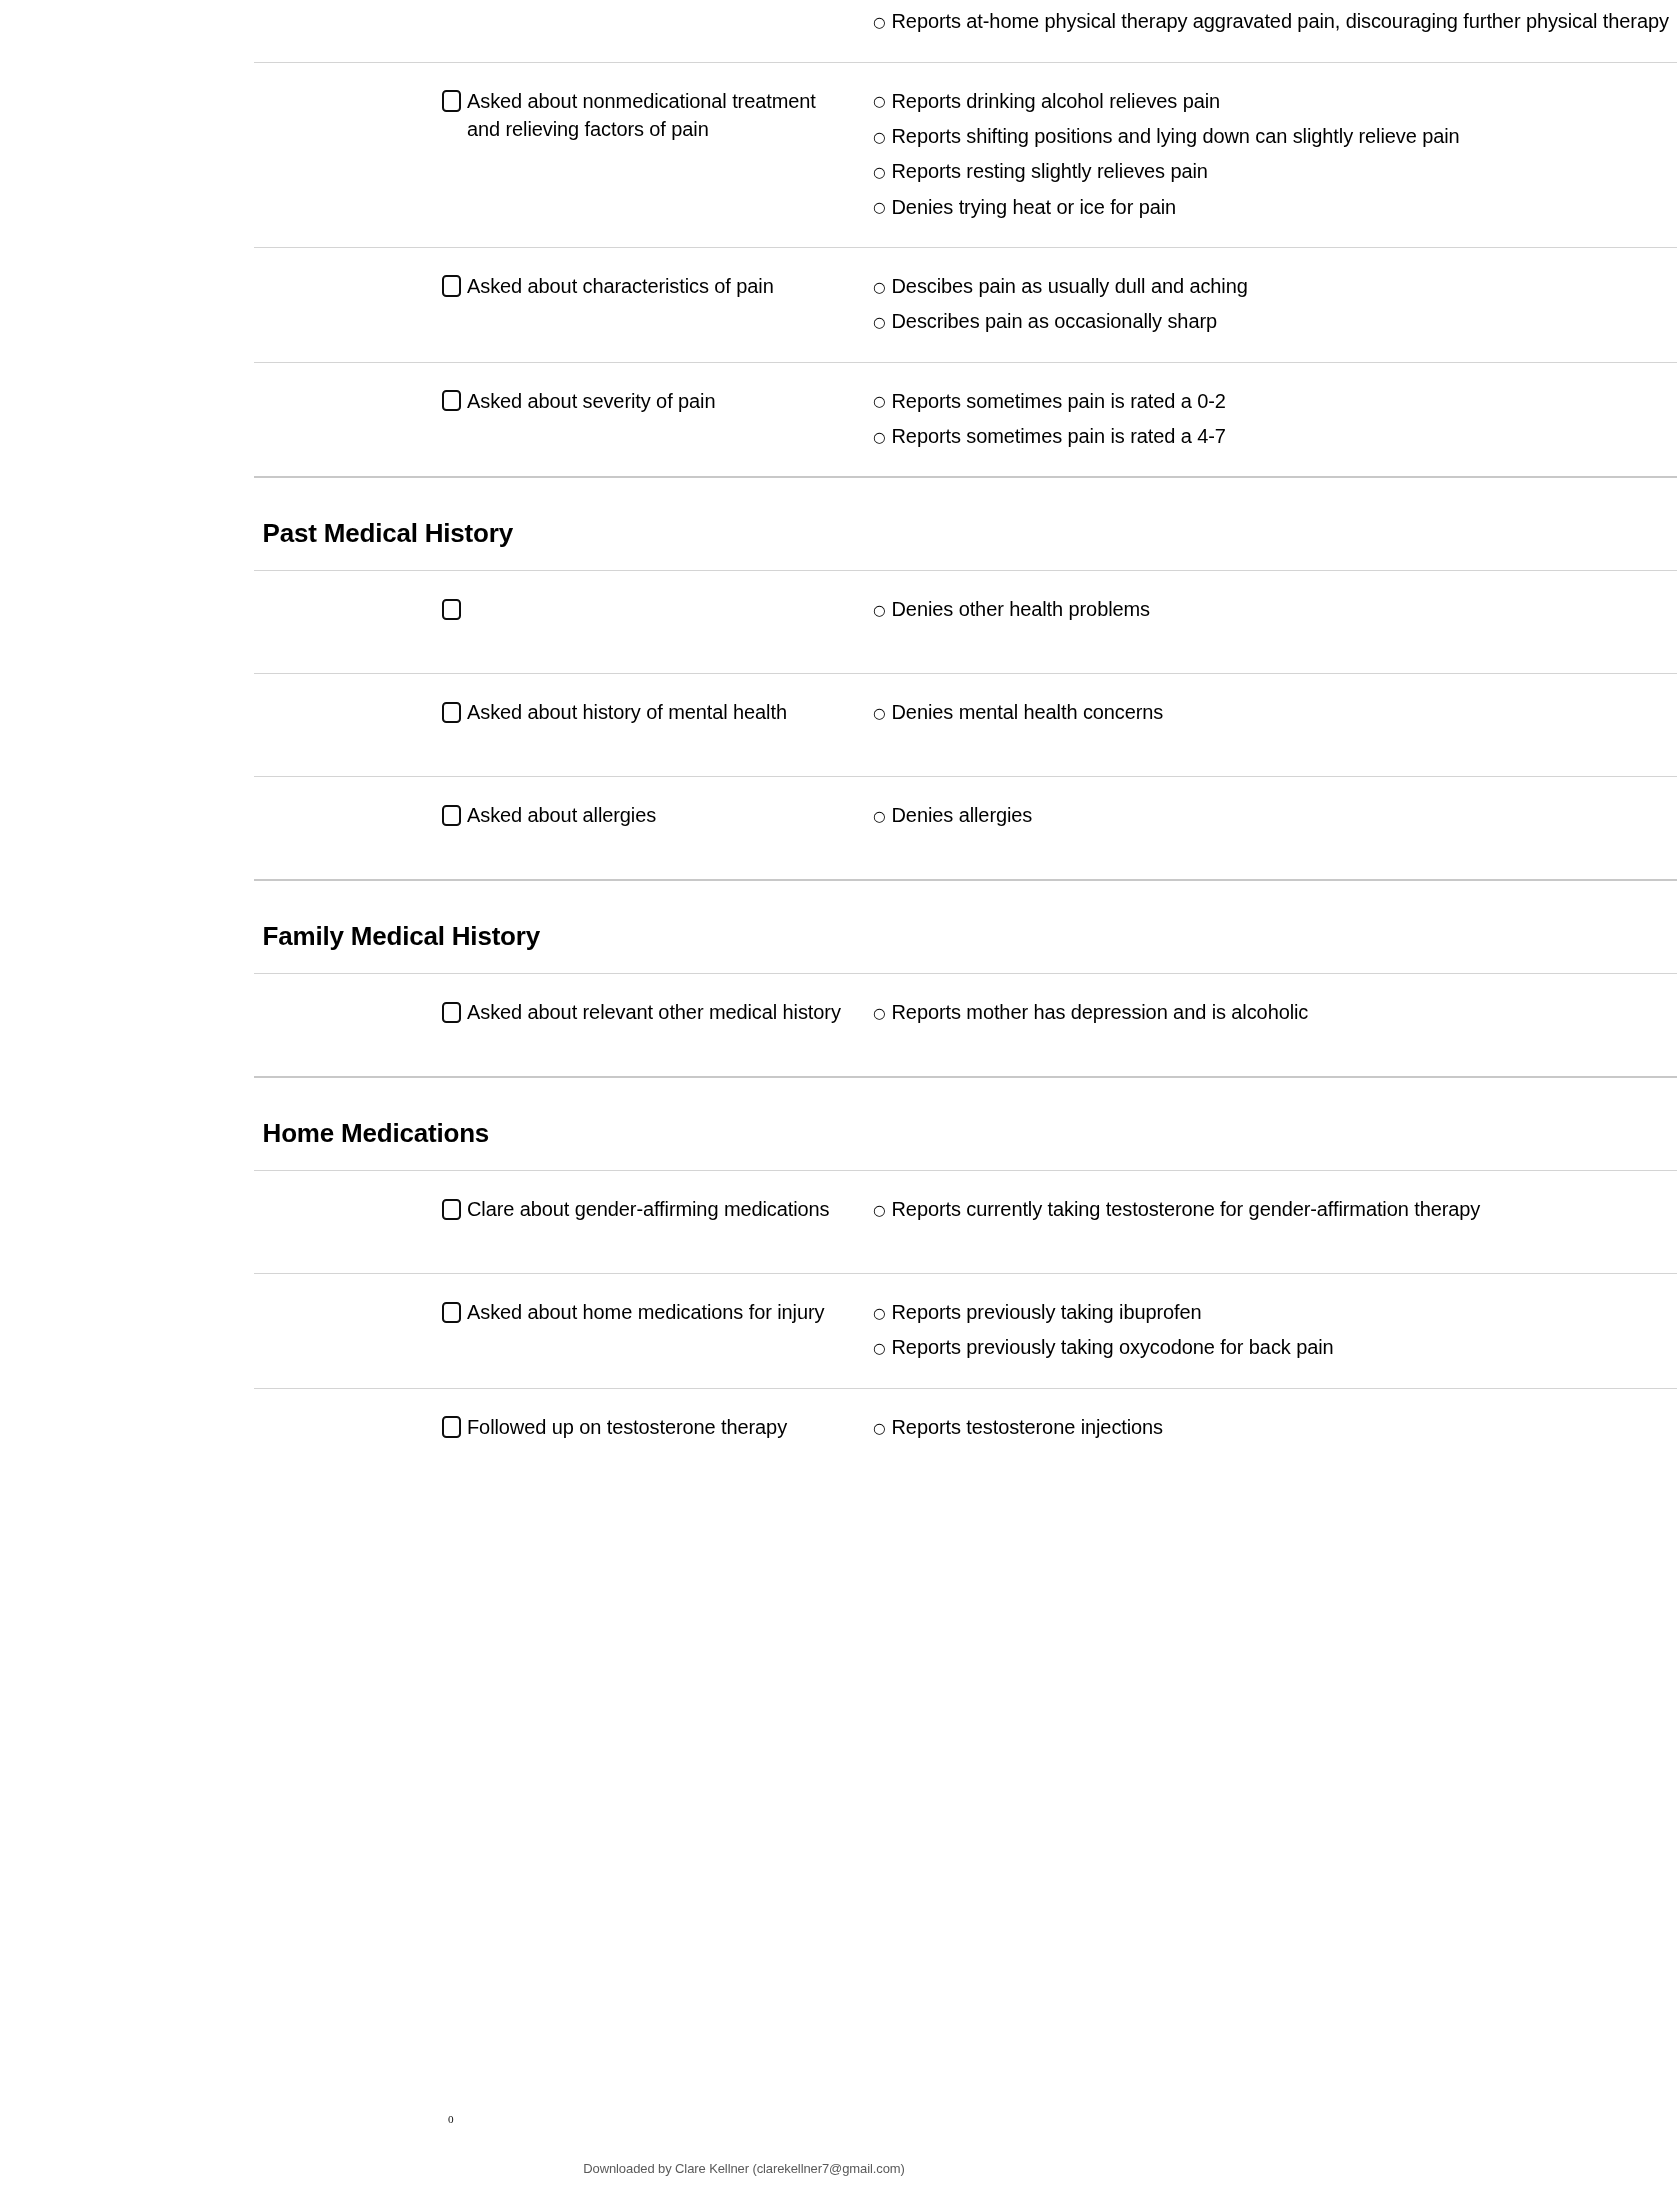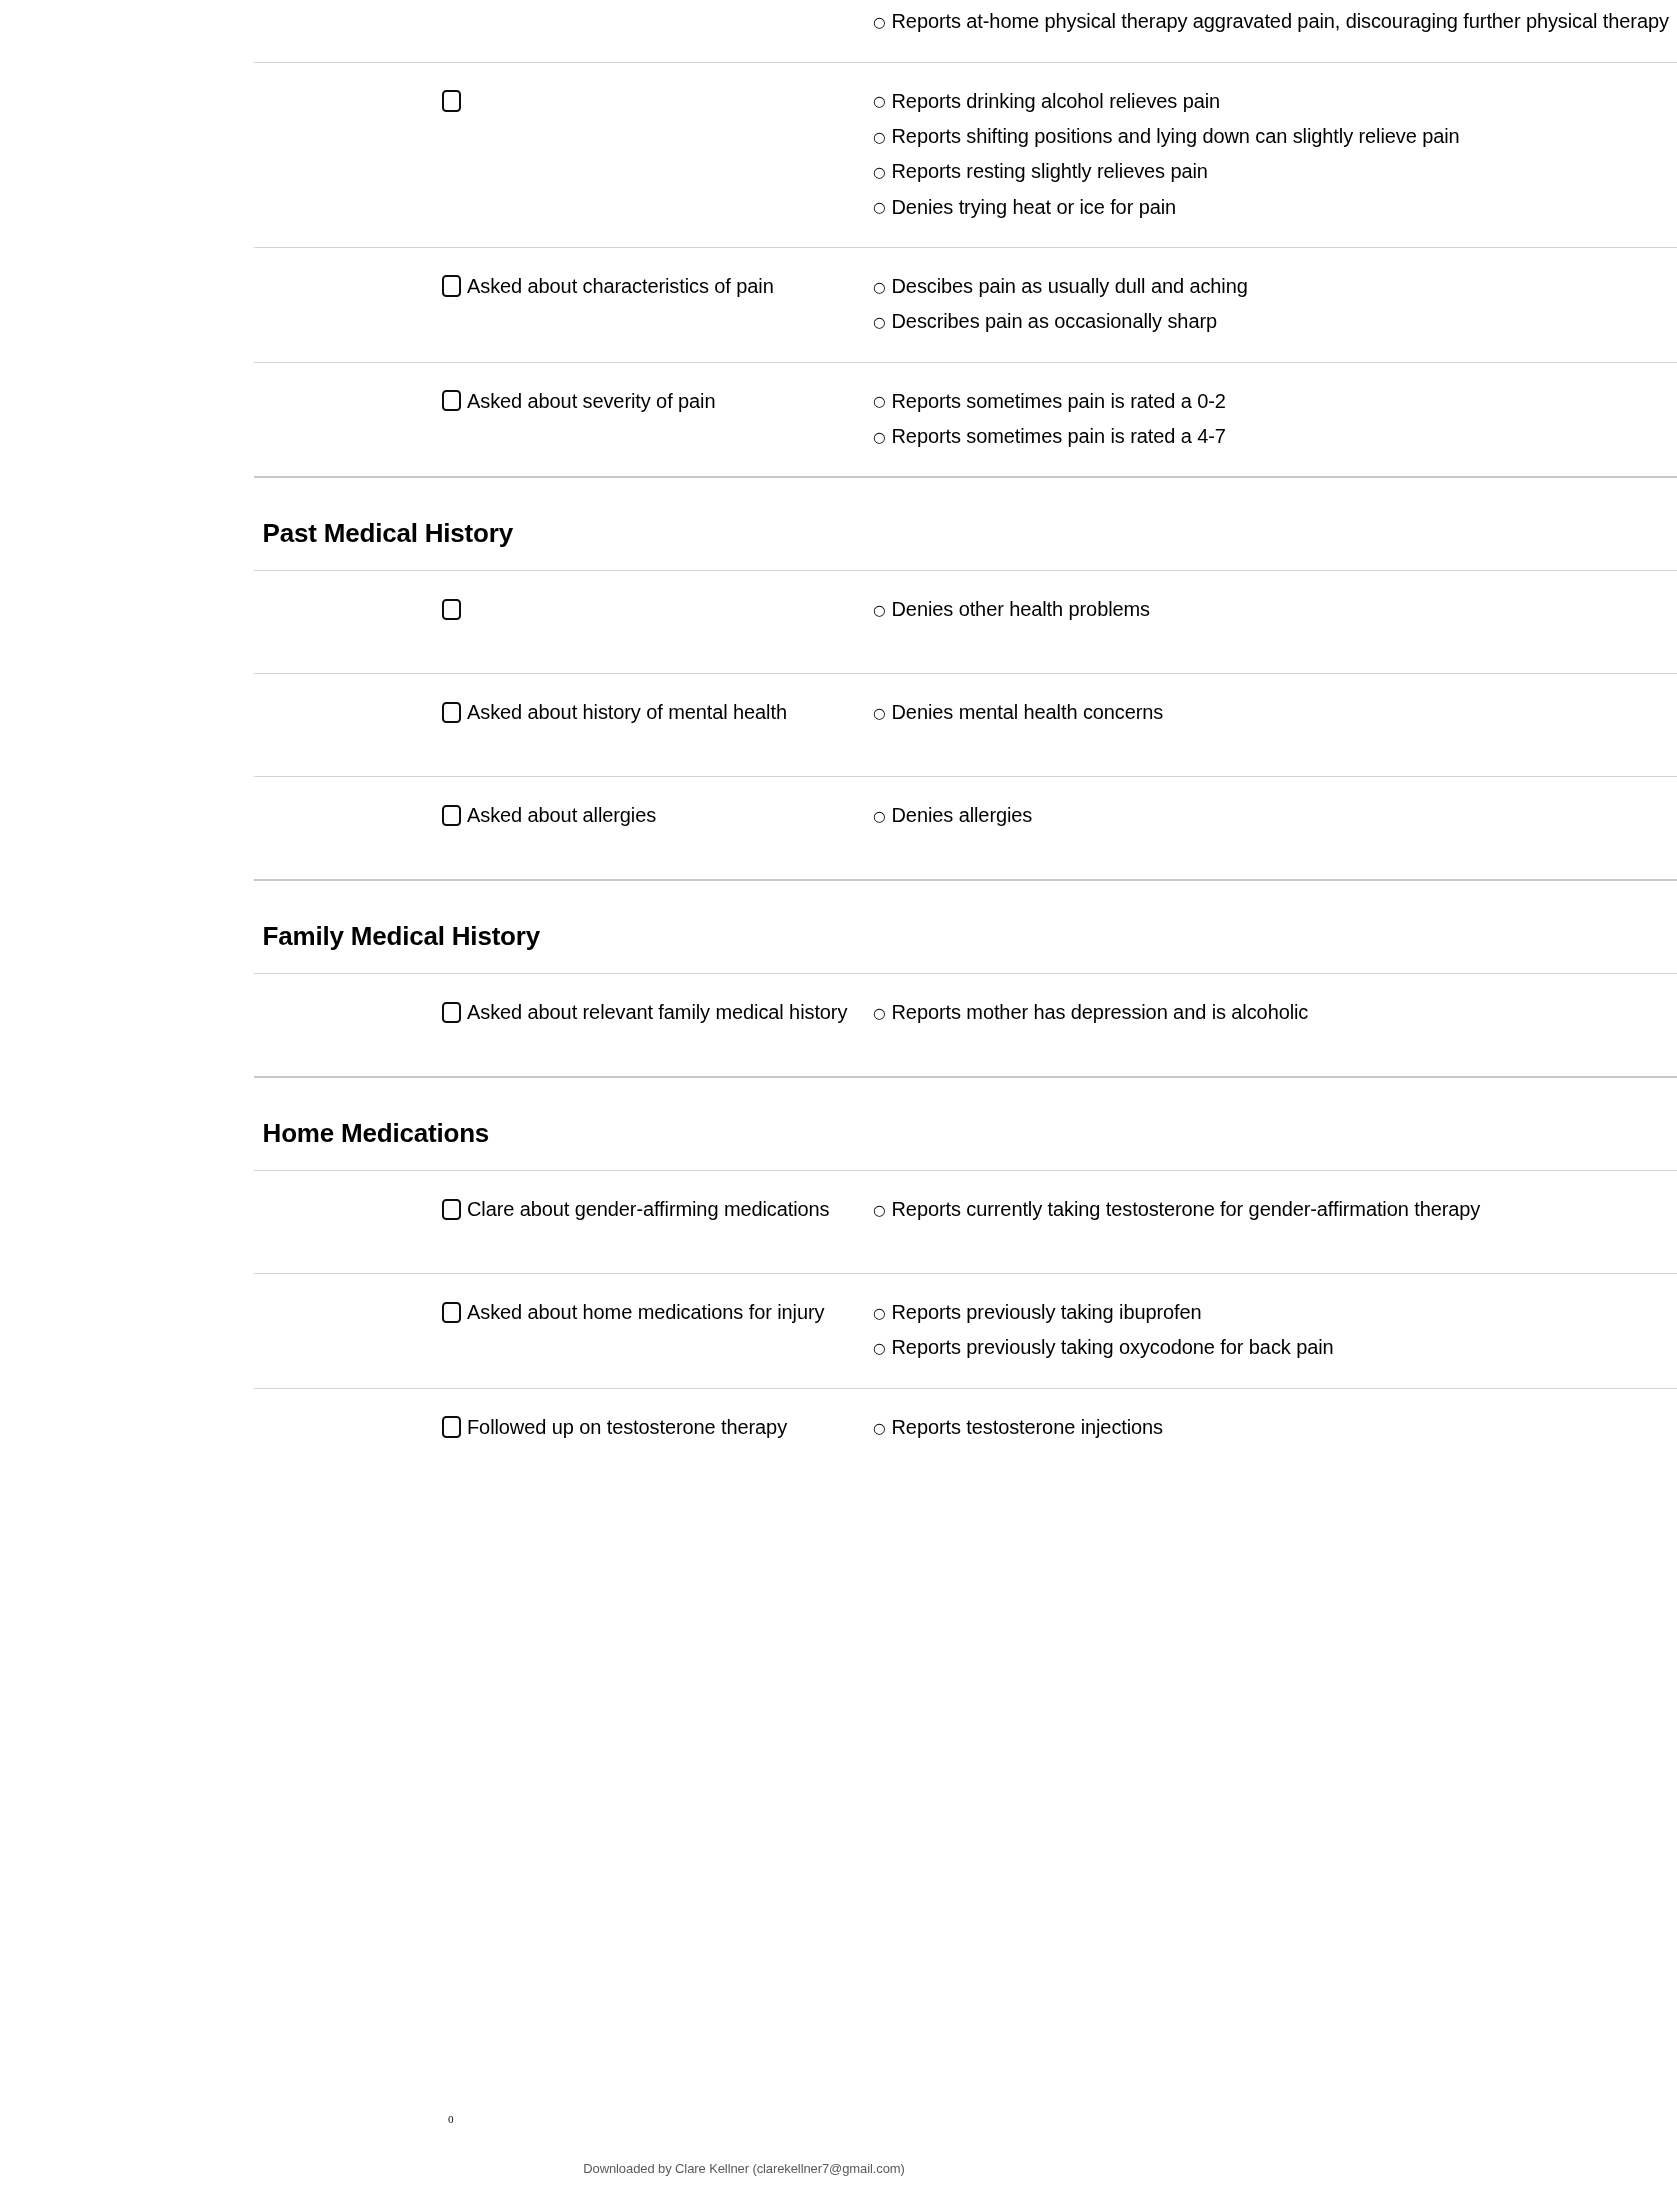--- a/index.html
+++ b/index.html
@@ -168,20 +168,21 @@
               <div class="finding wrap">
                 <span class="bullet">○</span>
                 <span class="finding-text">Reports at-home physical therapy aggravated pain, discouraging further physical therapy</span>
               </div>
             </div>
           </div>
           <div class="row">
             <div class="col-spacer"></div>
             <div class="col-item">
               <span class="checkbox"></span>
+              <span class="item-label">Asked about nonmedicational treatment and relieving factors of pain</span>
             </div>
             <div class="col-findings">
               <div class="finding wrap">
                 <span class="bullet">○</span>
                 <span class="finding-text">Reports drinking alcohol relieves pain</span>
               </div>
               <div class="finding wrap">
                 <span class="bullet">○</span>
                 <span class="finding-text">Reports shifting positions and lying down can slightly relieve pain</span>
               </div>
@@ -274,21 +275,21 @@
           </div>
         </div>
       </div>
       <div class="section-head">
         <div class="section-title">Family Medical History</div>
         <div class="rows">
           <div class="row">
             <div class="col-spacer"></div>
             <div class="col-item">
               <span class="checkbox"></span>
-              <span class="item-label">Asked about relevant family medical history</span>
+              <span class="item-label">Asked about relevant other medical history</span>
             </div>
             <div class="col-findings">
               <div class="finding wrap">
                 <span class="bullet">○</span>
                 <span class="finding-text">Reports mother has depression and is alcoholic</span>
               </div>
             </div>
           </div>
         </div>
       </div>

